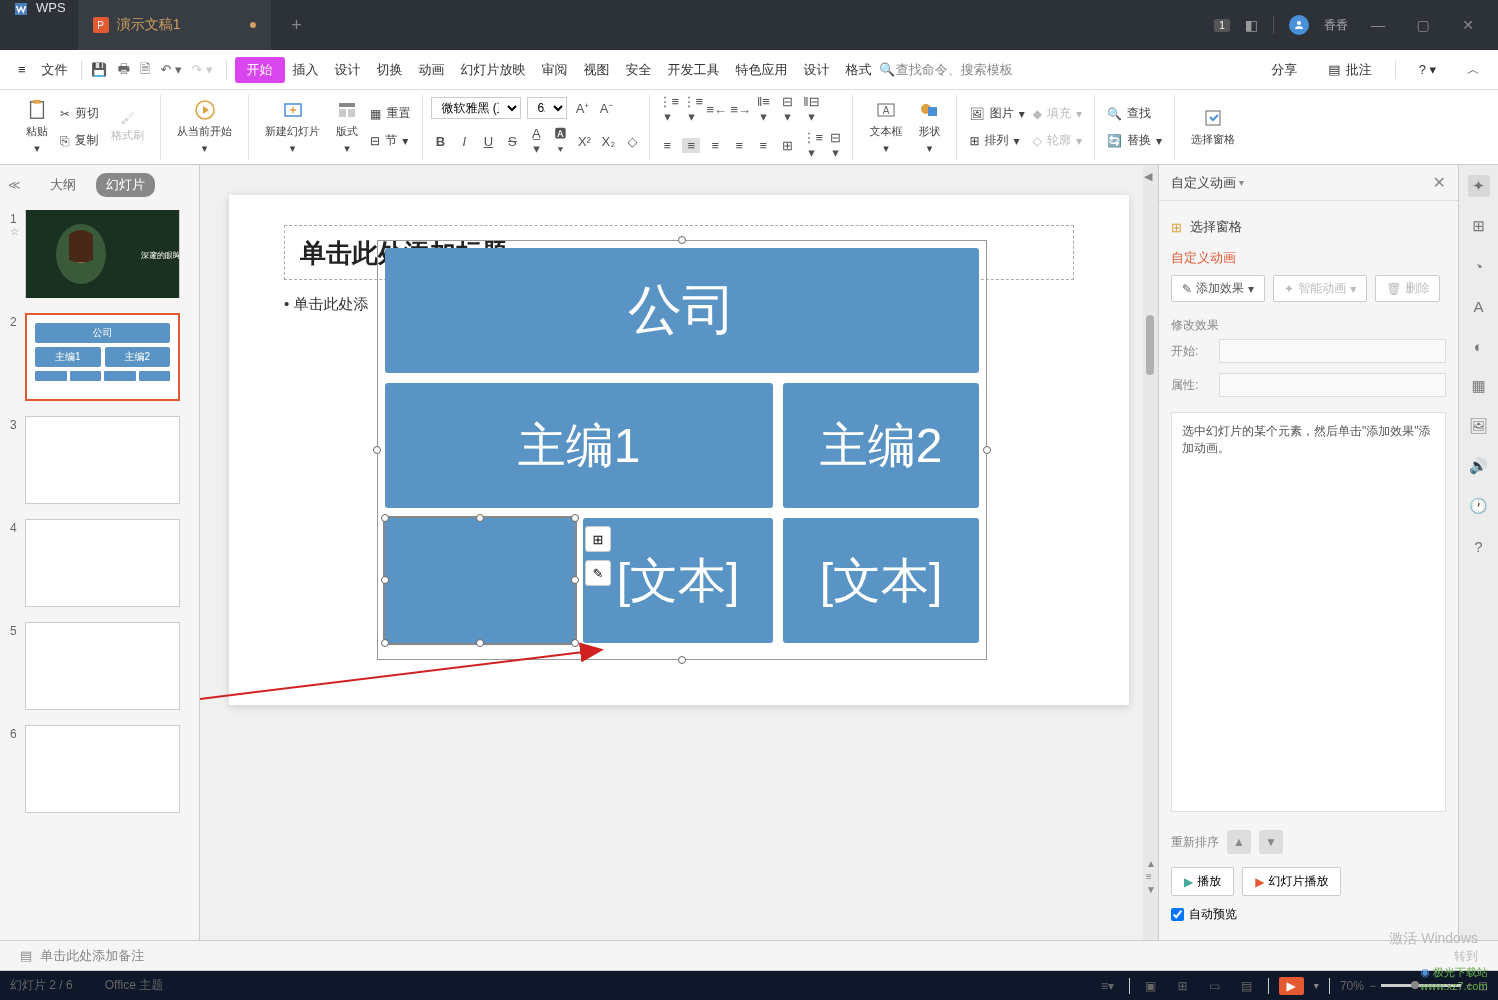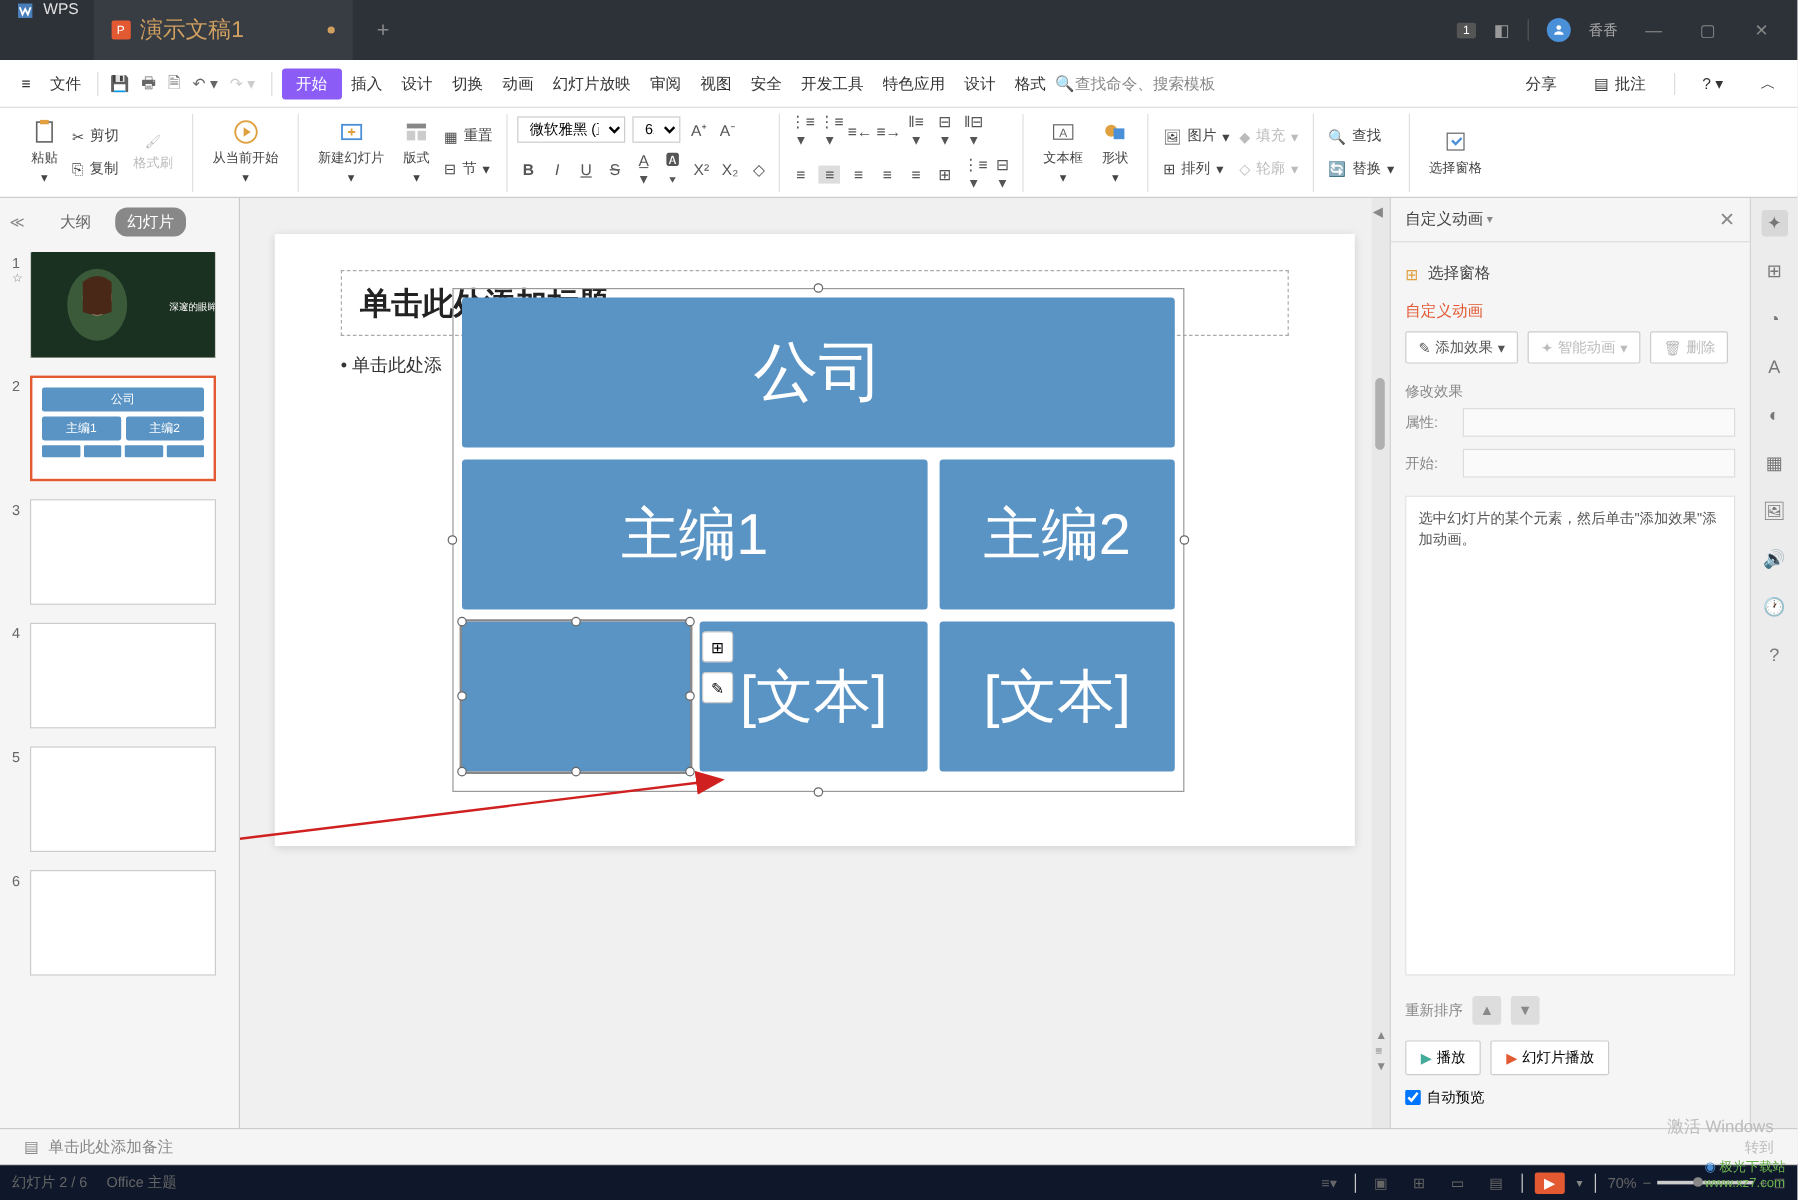--- a/index.html
+++ b/index.html
@@ -5,34 +5,34 @@
 * { margin: 0; padding: 0; box-sizing: border-box; font-family: "Microsoft YaHei", Arial, sans-serif; }
 body { background: #f0f0f0; overflow: hidden; width: 1498px; height: 1000px; position: relative; }
 
 
 .titlebar { height: 50px; background: #2d3138; display: flex; align-items: center; color: #fff; }
 .app-logo { display: flex; align-items: flex-start; padding: 0 12px; height: 100%; background: #2d3138; }
 .app-logo svg { width: 18px; height: 18px; margin-right: 6px; }
 .app-name { font-size: 13px; color: #e0e0e0; }
 .doc-tab { display: flex; align-items: center; height: 100%; padding: 0 15px; background: #383c43; position: relative; }
 .doc-tab .doc-icon { width: 16px; height: 16px; background: #e25932; border-radius: 2px; margin-right: 8px; display: flex; align-items: center; justify-content: center; color: #fff; font-size: 10px; }
-.doc-tab .doc-name { font-size: 19px; color: #d0a060; }
+.doc-tab .doc-name { font-size: 14px; color: #d0a060; }
 .doc-tab .dot { width: 6px; height: 6px; border-radius: 50%; background: #d0a060; margin-left: 70px; }
 .add-tab { width: 30px; height: 30px; display: flex; align-items: center; justify-content: center; color: #888; font-size: 18px; margin-left: 10px; }
 .titlebar-right { margin-left: auto; display: flex; align-items: center; gap: 15px; padding-right: 15px; }
 .badge { background: #555; color: #fff; font-size: 10px; padding: 1px 5px; border-radius: 2px; }
 .tb-icon { color: #999; font-size: 14px; }
 .avatar { width: 20px; height: 20px; border-radius: 50%; background: #4a90d9; display: flex; align-items: center; justify-content: center; }
 .user-name { font-size: 12px; color: #aaa; }
 .win-btn { width: 30px; color: #888; text-align: center; font-size: 14px; }
 
 
 .menubar { height: 40px; background: #fff; display: flex; align-items: center; border-bottom: 1px solid #ddd; padding: 0 10px; }
 .menu-btn { display: flex; align-items: center; gap: 5px; padding: 5px 8px; color: #333; font-size: 13px; }
-.menu-btn.active { background: #8b5cf6; color: #fff; border-radius: 3px; padding: 4px 12px; }
+.menu-btn.active { background: #d946ef; color: #fff; border-radius: 3px; padding: 4px 12px; }
 .qa-icon { font-size: 13px; color: #666; padding: 3px 5px; }
 .menubar-right { margin-left: auto; display: flex; align-items: center; gap: 15px; }
 .search-box { display: flex; align-items: center; color: #888; font-size: 13px; }
 
 
 .toolbar { height: 75px; background: #fff; display: flex; align-items: center; border-bottom: 1px solid #ccc; padding: 0 10px; }
 .tool-group { display: flex; align-items: center; padding: 0 8px; border-right: 1px solid #e0e0e0; height: 65px; }
 .tool-btn-lg { display: flex; flex-direction: column; align-items: center; justify-content: center; padding: 0 8px; font-size: 11px; color: #444; gap: 3px; }
 .tool-btn-lg.disabled { color: #bbb; }
 .tool-btn-sm { display: flex; align-items: center; gap: 5px; font-size: 12px; color: #444; padding: 2px 4px; }
@@ -462,25 +462,25 @@
         <span>选择窗格</span>
       </div>
       <div class="rp-section">自定义动画</div>
       <div class="rp-btns">
         <div class="rp-btn">✎ <span>添加效果</span> ▾</div>
         <div class="rp-btn disabled">✦ <span>智能动画</span> ▾</div>
         <div class="rp-btn disabled">🗑 <span>删除</span></div>
       </div>
       <div style="font-size:12px;color:#888;margin-top:15px">修改效果</div>
       <div class="rp-item">
+          <span class="rp-label">开始:</span>
+          <div class="rp-select"></div>
+        </div>
+      <div class="rp-item">
           <span class="rp-label">属性:</span>
-          <div class="rp-select"></div>
-        </div>
-      <div class="rp-item">
-          <span class="rp-label">开始:</span>
           <div class="rp-select"></div>
         </div>
       <div class="rp-hint">选中幻灯片的某个元素，然后单击"添加效果"添加动画。</div>
     </div>
     <div class="rp-footer">
       <div class="rp-reorder">
         <span>重新排序</span>
         <div class="rp-nav-btn">▲</div>
         <div class="rp-nav-btn">▼</div>
       </div>
@@ -515,21 +515,21 @@
   </div>
 </div>
 
 <div class="notes-bar">
   <span style="margin-right:8px">▤</span>
   <span>单击此处添加备注</span>
 </div>
 
 <div class="statusbar">
   <span>幻灯片 2 / 6</span>
-  <span style="margin-left:16px">Office 主题</span>
+  <span style="margin-left:32px">Office 主题</span>
   <div class="statusbar-right">
     <span class="view-btn">≡▾</span>
     <div style="width:1px;height:16px;background:#ccc"></div>
     <span class="view-btn">▣</span>
     <span class="view-btn">⊞</span>
     <span class="view-btn">▭</span>
     <span class="view-btn">▤</span>
     <div style="width:1px;height:16px;background:#ccc"></div>
     <span class="play-btn">▶</span>
       <span style="font-size:10px;color:#888">▾</span>

